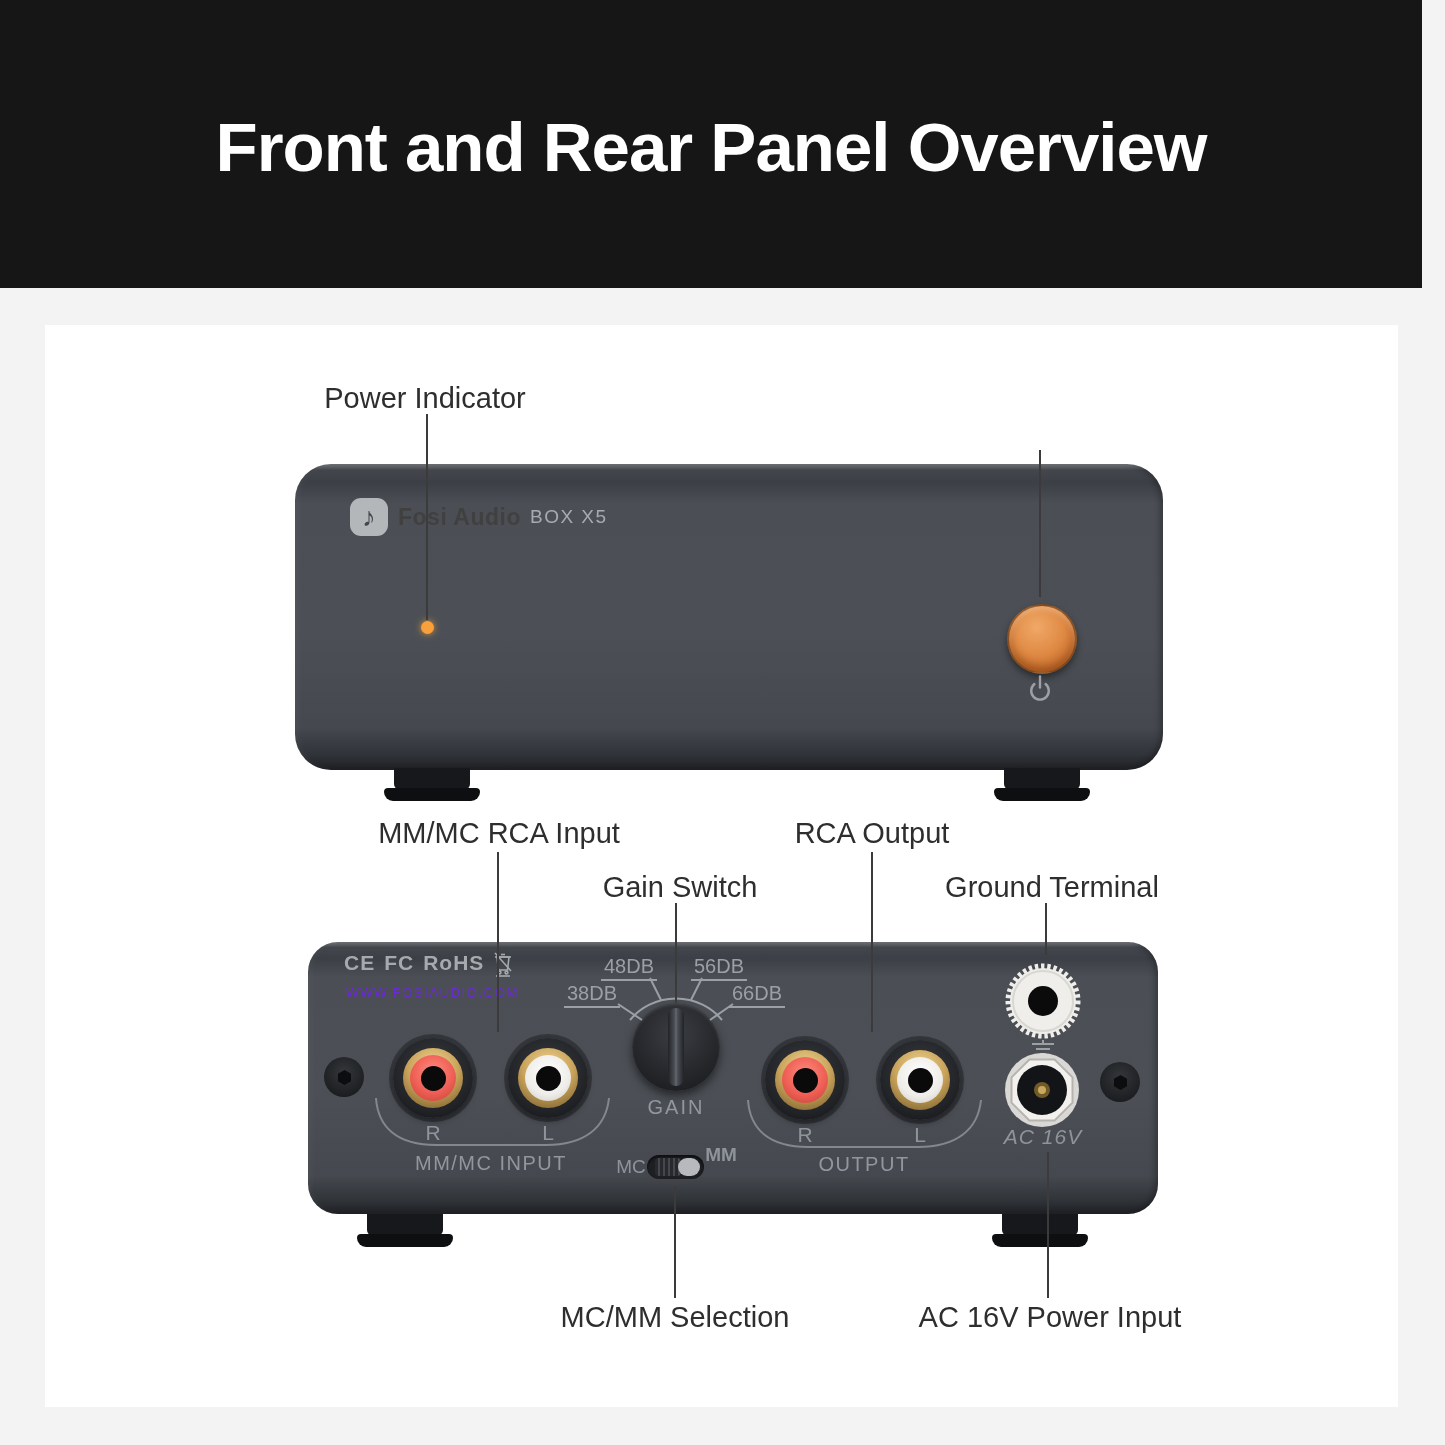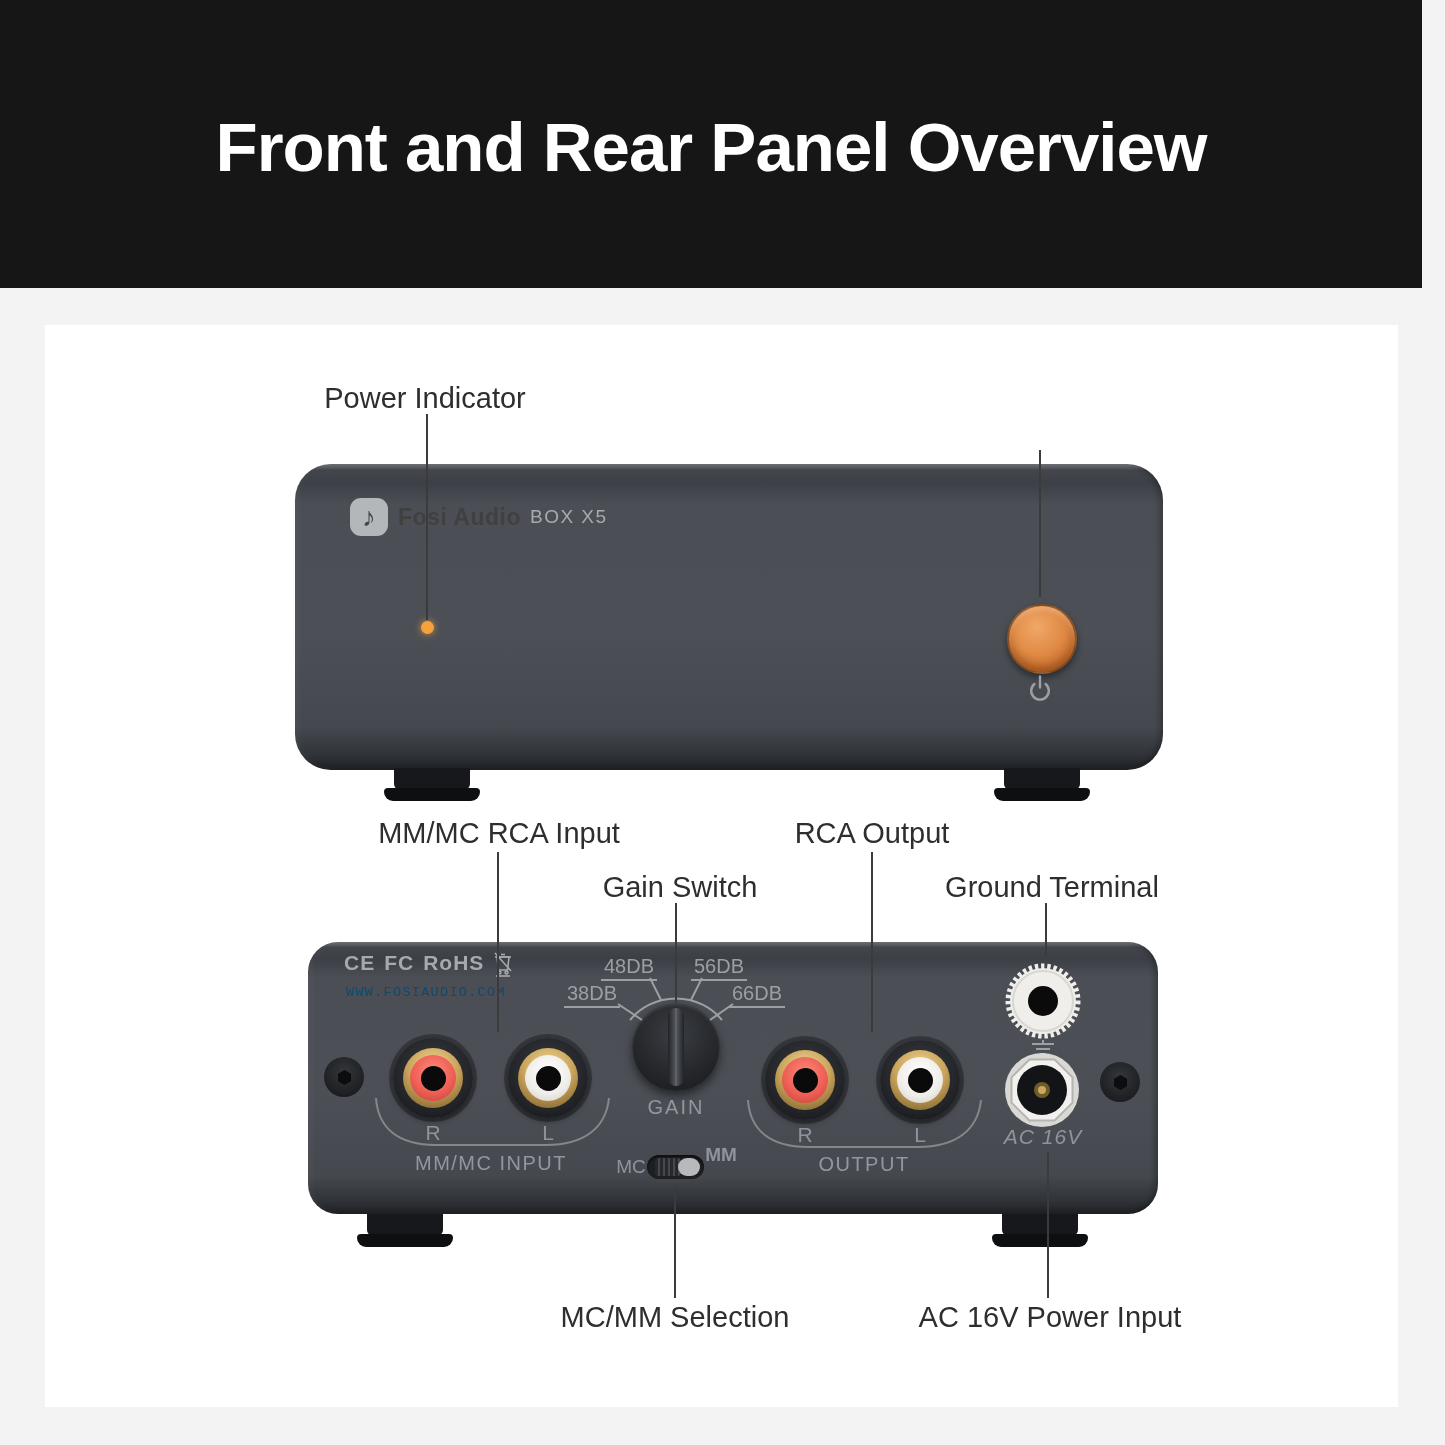--- a/index.html
+++ b/index.html
@@ -38,21 +38,21 @@
   .led{position:absolute;left:421px;top:621px;width:13px;height:13px;border-radius:50%;
        background:#f7a03c;box-shadow:0 0 7px rgba(247,160,60,.85);}
   .pwr-btn{position:absolute;left:1007px;top:604px;width:66px;height:66px;border-radius:50%;
        background:radial-gradient(circle at 42% 32%,#f0a868 0%,#e08b45 45%,#cc7434 70%,#a85a22 100%);
        border:2px solid rgba(55,28,5,.45);
        box-shadow:0 4px 7px rgba(0,0,0,.45), inset 0 -5px 9px rgba(110,45,0,.45), inset 0 3px 5px rgba(255,220,180,.5);}
 
   
   .certs{position:absolute;left:344px;top:951px;display:flex;align-items:flex-start;gap:9px;
          color:#a6aaaf;font-size:21px;font-weight:bold;letter-spacing:1px;}
-  .site{position:absolute;left:346px;top:985px;color:#0c4a6e;font-size:13.5px;letter-spacing:1.3px;font-family:Liberation Mono, monospace;}
+  .site{position:absolute;left:346px;top:985px;color:#6d28d9;font-size:13.5px;letter-spacing:1.3px;}
   .screw{position:absolute;width:40px;height:40px;border-radius:50%;transform:translate(-50%,-50%);
          background:radial-gradient(circle at 50% 38%,#34373b,#1d1f22 70%,#101114 100%);
          display:flex;align-items:center;justify-content:center;}
   .screw .hex{width:15px;height:15px;background:#0c0d0f;
          clip-path:polygon(25% 6.7%,75% 6.7%,100% 50%,75% 93.3%,25% 93.3%,0% 50%);transform:rotate(90deg);}
 
   .rca{position:absolute;width:80px;height:80px;border-radius:50%;transform:translate(-50%,-50%);
        background:radial-gradient(circle at 50% 40%,#393c40,#212327 65%,#0f1013 100%);
        box-shadow:0 0 0 4px rgba(10,10,12,.35), 0 3px 6px rgba(0,0,0,.4);
        display:flex;align-items:center;justify-content:center;}

